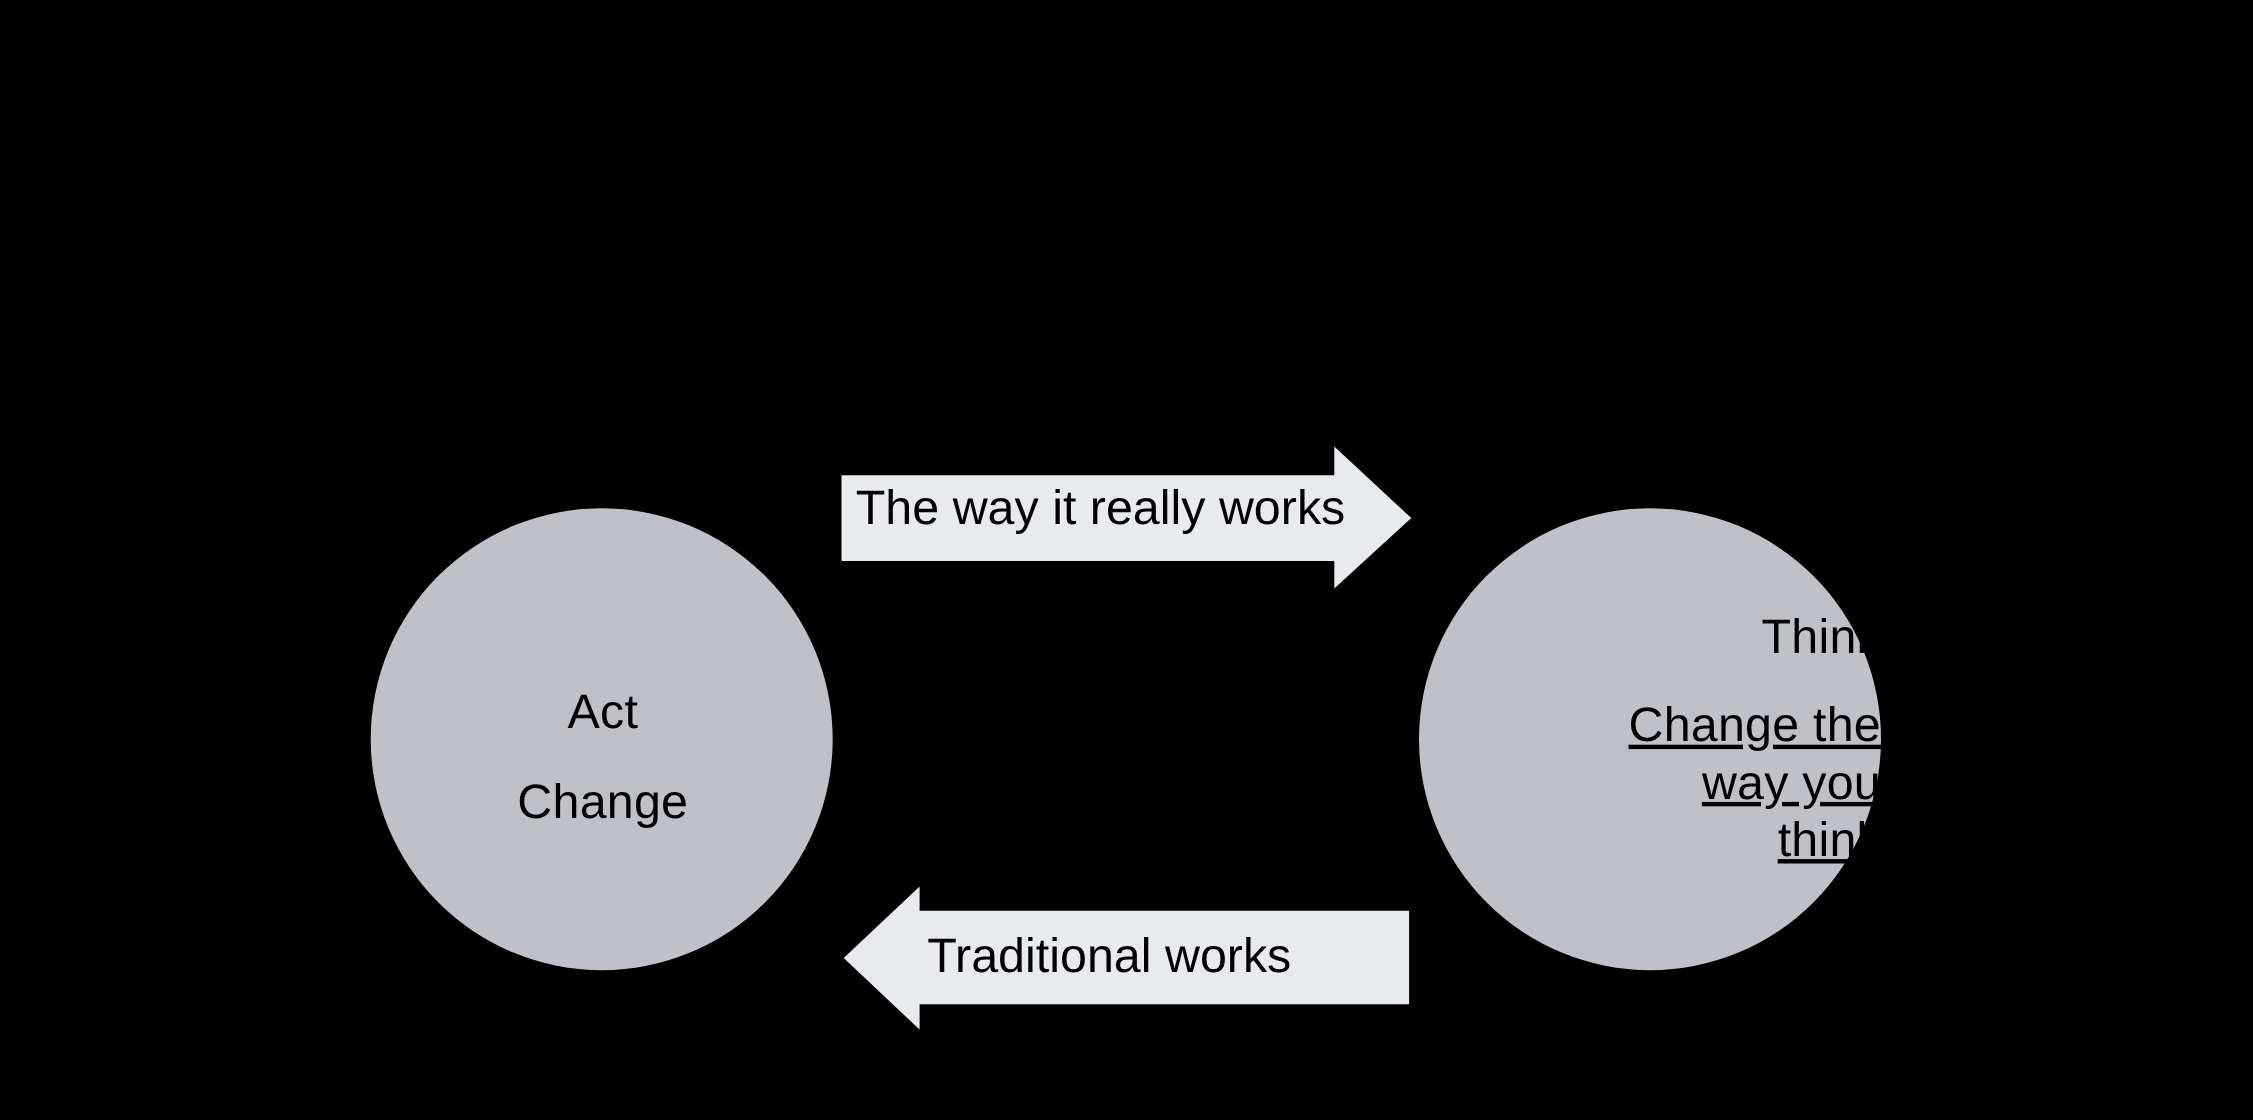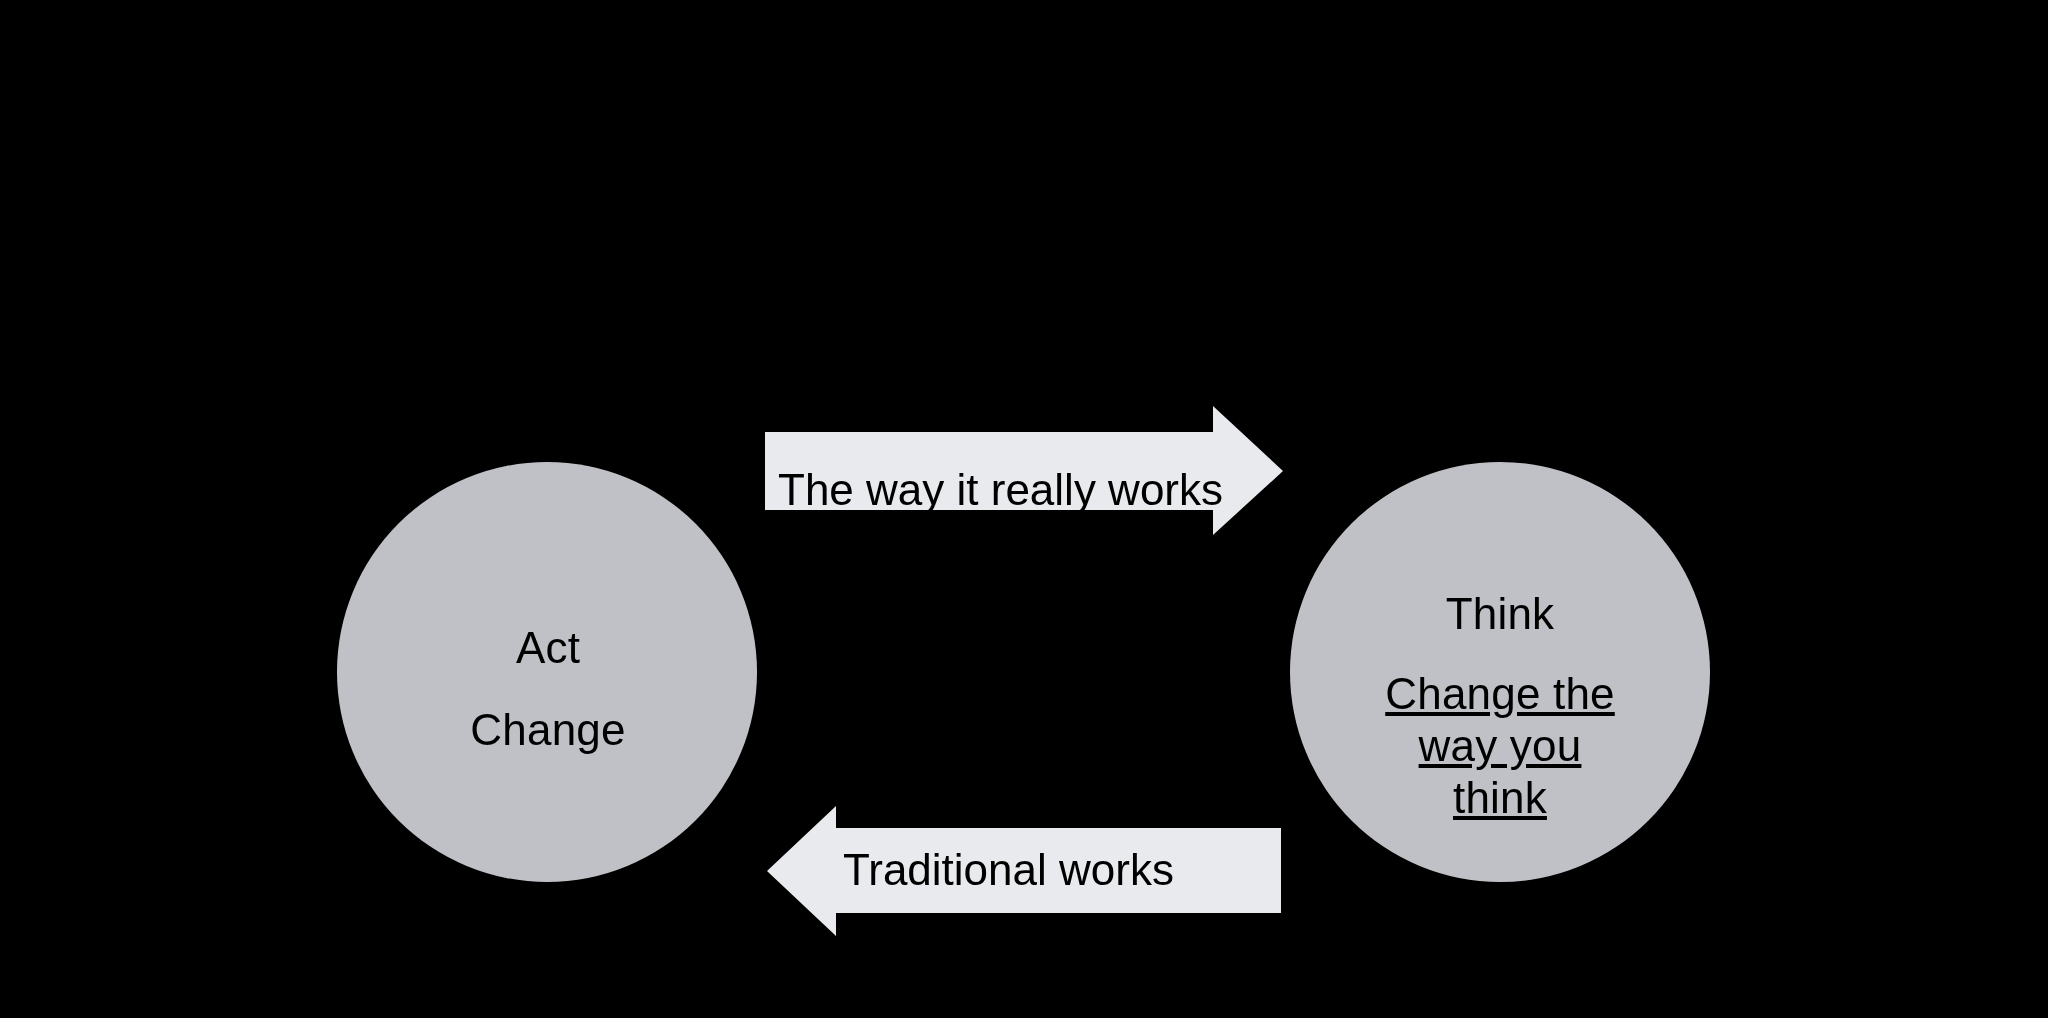--- a/index.html
+++ b/index.html
@@ -51,37 +51,38 @@
     top: 578px;
     width: 420px;
     margin-top: 44px;
   }
   #act-text .node-title { margin: 0 0 30px 0; }
   #act-text .node-sub { margin: 0; }
 
   
   #think-text {
     left: 1290px;
-    top: 588px;
+    top: 554px;
     width: 420px;
+    text-align: right;
   }
   #think-text .node-title { margin: 0 0 28px 0; }
   #think-text .node-sub { margin: 0; text-decoration: underline; }
 
   .arrow-label {
     position: absolute;
     color: #000000;
     font-size: 44px;
     font-weight: 400;
     white-space: nowrap;
     pointer-events: none;
   }
   #label-top {
     left: 778px;
-    top: 465px;
+    top: 437px;
     text-align: right;
   }
   #label-bottom {
     left: 843px;
     top: 845px;
   }
 </style>
 </head>
 <body>
 

